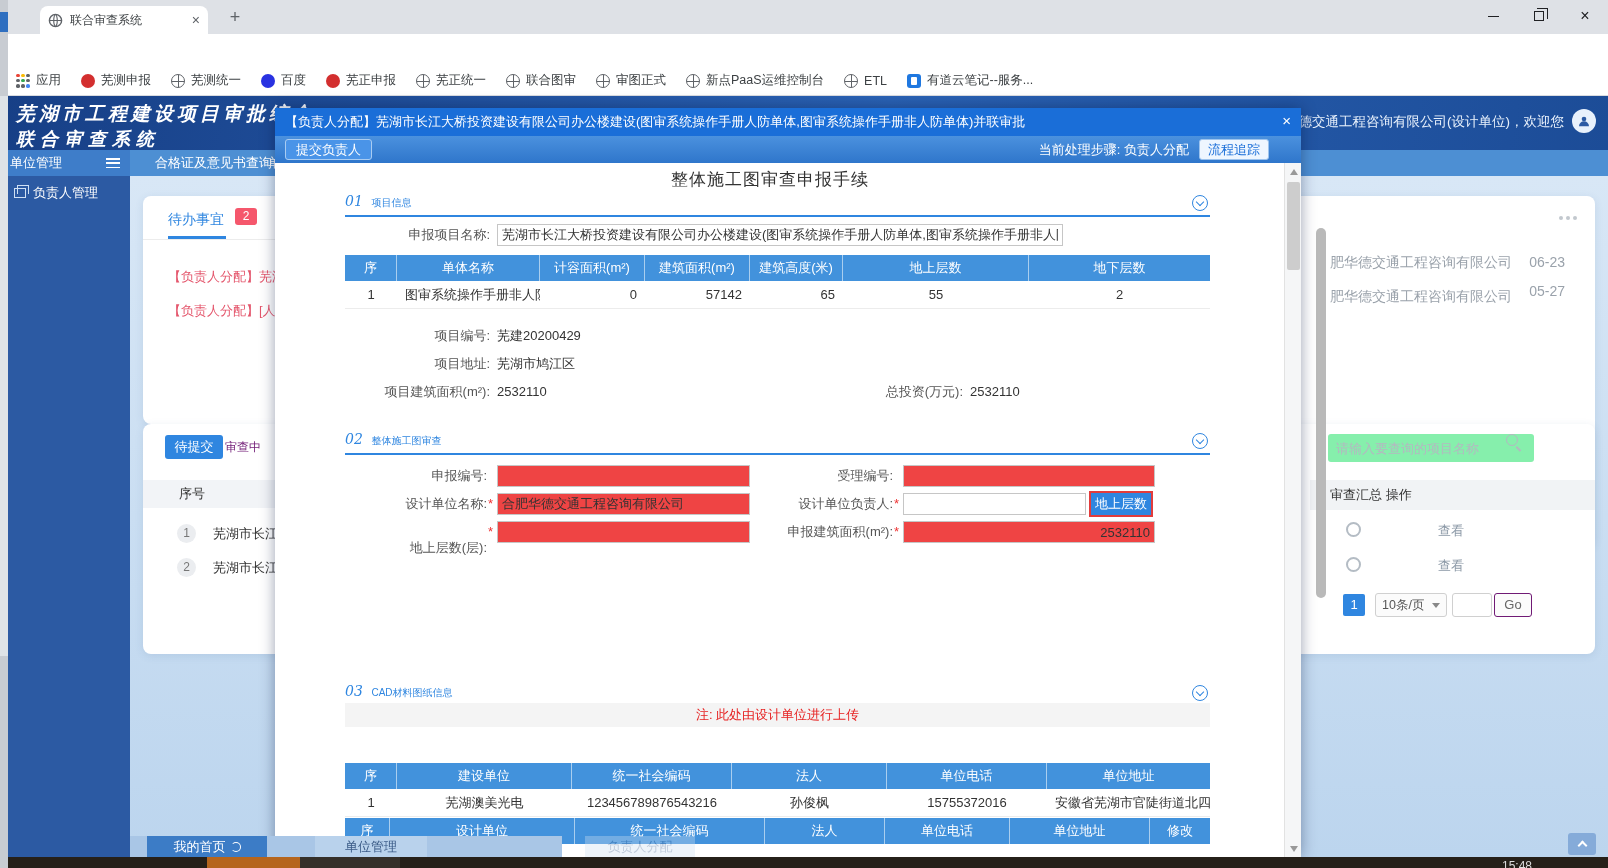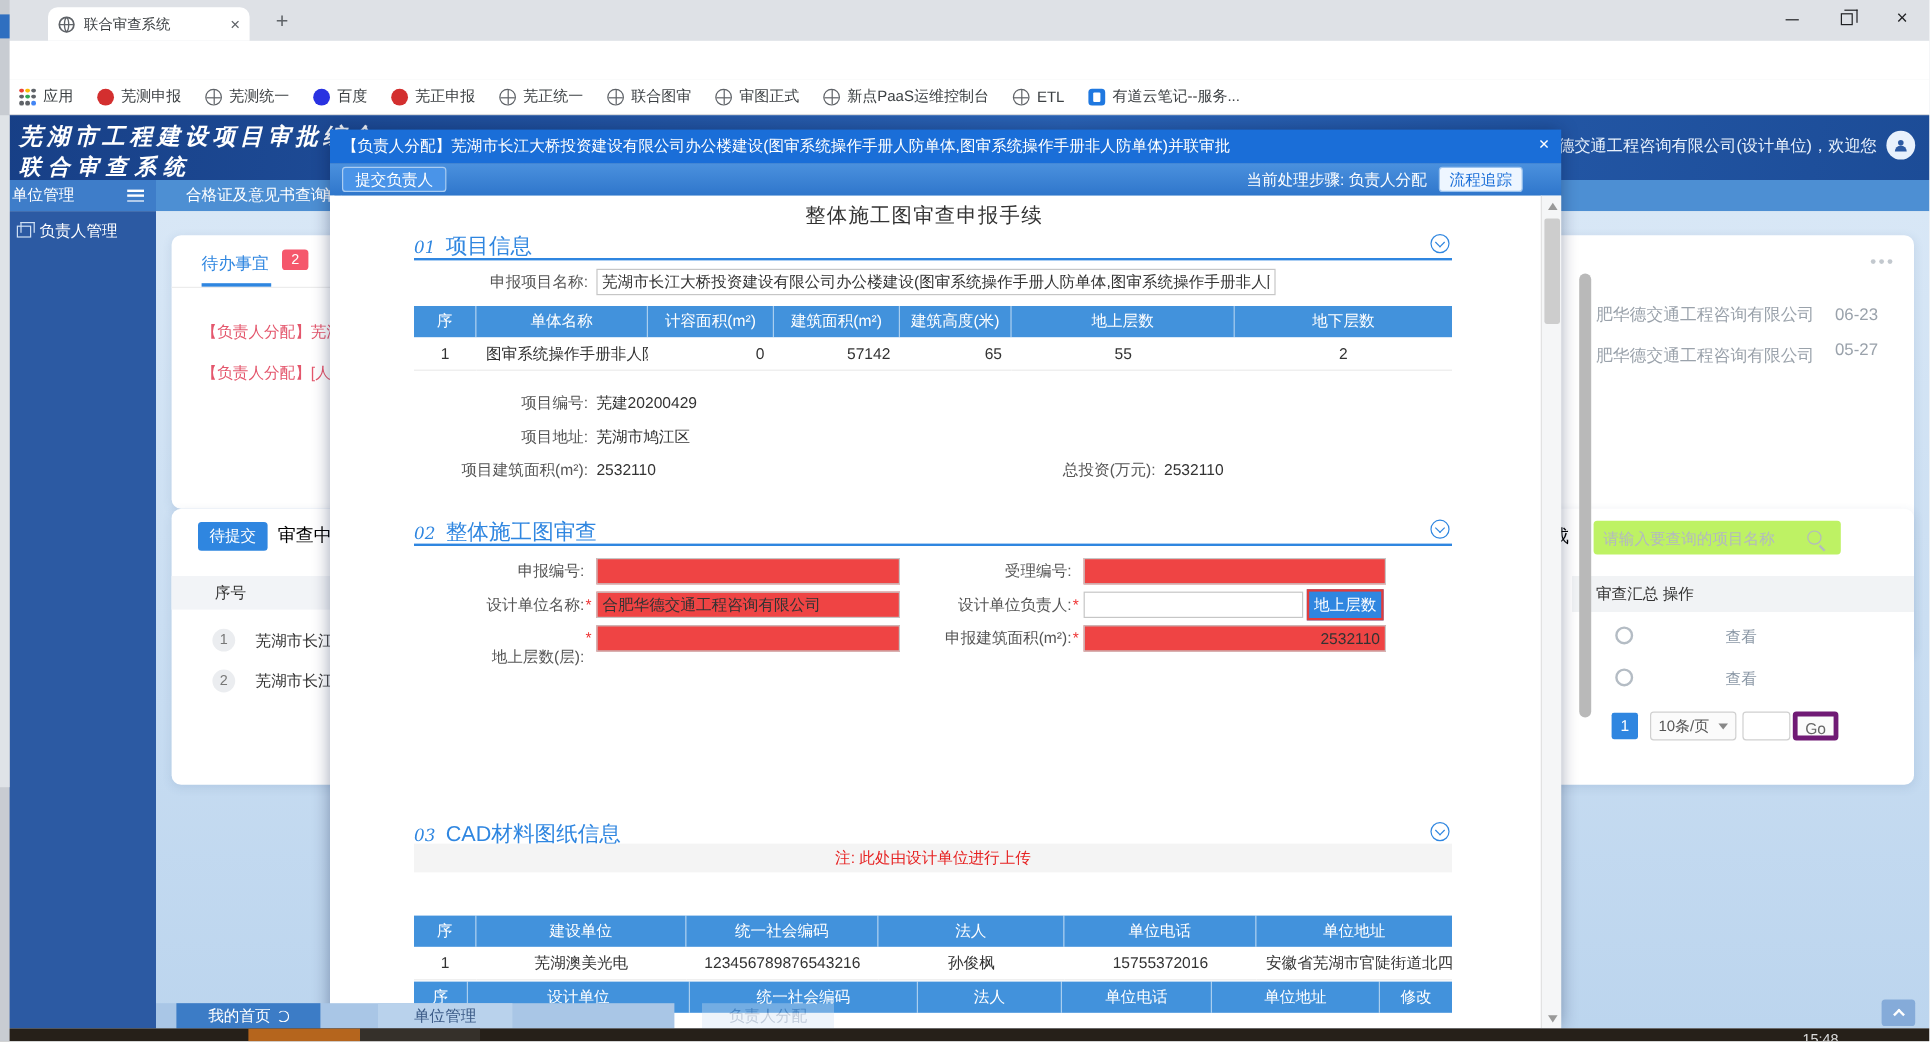--- a/index.html
+++ b/index.html
@@ -55,61 +55,61 @@
 .win-ic{width:12px;height:10px;border:1.2px solid #cfe0f4;position:relative}
 .win-ic:before{content:"";position:absolute;left:2px;top:-4px;width:10px;height:8px;border:1.2px solid #cfe0f4;border-bottom:none}
 .content-bg{position:absolute;left:130px;top:176px;width:1478px;height:681px;background:linear-gradient(180deg,#d8e7f6,#bcd5ee)}
 .card{position:absolute;background:#fff;border-radius:8px;box-shadow:0 2px 8px rgba(60,90,140,.12)}
 .todo-tab{position:absolute;left:25px;top:15px;color:#2f86e0;font-size:14px}
 .badge{position:absolute;left:92px;top:12px;min-width:22px;height:17px;background:#f5576c;color:#fff;border-radius:3px;font-size:12px;text-align:center;line-height:17px;padding:0 4px}
 .todo-under{position:absolute;left:25px;top:40px;width:58px;height:3px;background:#2f86e0}
 .todo-div{position:absolute;left:0;top:43px;width:100%;height:1px;background:#ececec}
 .redlink{position:absolute;left:25px;color:#e4566c;font-size:13px;white-space:nowrap}
 .tabblue{position:absolute;width:58px;height:24px;background:#2f86e0;color:#fff;font-size:13px;text-align:center;line-height:24px;border-radius:3px}
-.tabgray{position:absolute;width:58px;height:24px;color:#000000;font-size:15px;text-align:center;line-height:24px}
+.tabgray{position:absolute;width:58px;height:24px;color:#701a75;font-size:12px;text-align:left;line-height:24px}
 .listhead{position:absolute;left:0;width:100%;height:28px;background:#f2f4f7;color:#333;font-size:13px;line-height:28px}
 .numcirc{position:absolute;width:19px;height:19px;border-radius:50%;background:#ebedf0;color:#777;font-size:12px;text-align:center;line-height:19px}
 .rowname{position:absolute;color:#333;font-size:13px;white-space:nowrap}
 .grayrow{position:absolute;color:#9aa2ab;font-size:14px;white-space:nowrap}
 .dots3{position:absolute;display:flex;gap:3px}
 .dots3 i{width:4px;height:4px;border-radius:50%;background:#c2c8ce}
-.searchbox{position:absolute;height:28px;background:#bef264;border-radius:3px;display:flex;align-items:center;padding:0 8px}
+.searchbox{position:absolute;height:28px;background:#86efac;border-radius:3px;display:flex;padding:0 8px}
 .searchbox input{border:none;background:transparent;outline:none;font-size:13px;color:#555;width:170px;font-family:inherit}
 .searchbox input::placeholder{color:#b3b9c0}
 .mag{width:12px;height:12px;border:1.6px solid #b3b9c0;border-radius:50%;position:relative;flex:none}
 .mag:after{content:"";position:absolute;left:10px;top:11px;width:6px;height:1.6px;background:#b3b9c0;transform:rotate(45deg);transform-origin:0 0}
 .qhead{position:absolute;height:30px;background:#f1f3f5;color:#333;font-size:13px;line-height:30px}
 .radio{position:absolute;width:15px;height:15px;border:2px solid #b4bcc4;border-radius:50%;background:#fff}
 .viewlink{position:absolute;color:#8b98a6;font-size:13px}
 .pg1{position:absolute;width:22px;height:22px;background:#2f86e0;color:#fff;text-align:center;line-height:22px;font-size:13px;border-radius:2px}
 .selbox{position:absolute;width:72px;height:24px;border:1px solid #d0d0d0;border-radius:3px;background:#fbfbfb;color:#555;font-size:12.5px;line-height:22px;padding:0 6px;display:flex;align-items:center}
 .selbox .car{margin-left:auto;width:0;height:0;border-left:4px solid transparent;border-right:4px solid transparent;border-top:5px solid #888}
 .goin{position:absolute;width:40px;height:24px;border:1px solid #d0d0d0;border-radius:3px;background:#fff}
-.gobtn{position:absolute;width:38px;height:24px;border:4px solid #701a75;border-radius:3px;background:#fbfbfb;color:#666;font-size:13px;text-align:center;line-height:22px}
+.gobtn{position:absolute;width:38px;height:24px;border:1px solid #701a75;border-radius:3px;background:#fbfbfb;color:#666;font-size:13px;text-align:center;line-height:22px}
 .bg-scroll{position:absolute;left:1316px;top:228px;width:10px;height:370px;background:#b9b9b9;border-radius:5px}
 
 
 .modal{position:absolute;left:275px;top:108px;width:1026px;height:749px;z-index:50;box-shadow:0 0 14px rgba(0,20,60,.4)}
 .m-title{position:absolute;left:0;top:0;width:100%;height:28px;background:#1a6ed8;color:#fff;font-size:13px;line-height:28px;padding-left:10px;white-space:nowrap;overflow:hidden}
 .m-close{position:absolute;right:10px;top:0;height:28px;line-height:26px;color:#fff;font-size:15px;cursor:pointer}
 .m-toolbar{position:absolute;left:0;top:28px;width:100%;height:27px;background:linear-gradient(180deg,#4b91de,#2f76cb);display:flex;align-items:center;padding:0 10px}
 .btn-submit{height:21px;background:#4a94e8;border:1px solid #a9ccf2;border-radius:3px;color:#fff;font-size:13px;padding:0 10px;line-height:19px}
 .step{margin-left:auto;color:#fff;font-size:13px;margin-right:10px}
 .btn-trace{height:21px;background:#eef6ff;border:1px solid #9cc3ee;border-radius:3px;color:#1a6ed8;font-size:13px;padding:0 8px;line-height:19px;margin-right:22px}
 .m-body{position:absolute;left:0;top:55px;width:100%;height:694px;background:#fff;overflow:hidden}
 .m-scrollbar{position:absolute;right:0;top:0;width:17px;height:100%;background:#f5f6f7;border-left:1px solid #e2e2e2}
 .sb-up,.sb-dn{position:absolute;left:0;width:17px;height:17px;display:flex;align-items:center;justify-content:center}
 .sb-up{top:0}.sb-dn{bottom:0}
 .tri-up{width:0;height:0;border-left:4px solid transparent;border-right:4px solid transparent;border-bottom:6px solid #999}
 .tri-dn{width:0;height:0;border-left:4px solid transparent;border-right:4px solid transparent;border-top:6px solid #999}
 .sb-thumb{position:absolute;left:2px;top:19px;width:13px;height:88px;background:#cdcdcd;border-radius:2px}
 .form-title{position:absolute;left:0;top:5px;width:990px;text-align:center;font-size:17px;color:#333;letter-spacing:1px}
 .sec-h{position:absolute;left:70px;width:865px;height:24px;border-bottom:2px solid #2f86e0}
 .sec-no{font-family:"DejaVu Serif",serif;font-style:italic;color:#2f86e0;font-size:14px}
-.sec-nm{color:#2f86e0;font-size:18px;margin-left:5px}
+.sec-nm{color:#2f86e0;font-size:10px;margin-left:5px}
 .chev{position:absolute;right:2px;top:2px;width:16px;height:16px;border:1px solid #2f86e0;border-radius:50%;display:flex;align-items:center;justify-content:center}
 .chev i{width:6px;height:6px;border-right:1.5px solid #2f86e0;border-bottom:1.5px solid #2f86e0;transform:rotate(45deg);margin-top:-3px}
 .flabel{position:absolute;text-align:right;color:#555;font-size:13px;line-height:22px;white-space:nowrap}
 .fval{position:absolute;color:#333;font-size:13px;line-height:22px;white-space:nowrap}
 .fin{position:absolute;height:22px;border:1px solid #c6c6c6;background:#fff;font-size:13px;color:#333;padding:0 4px;font-family:inherit}
 .fin.dis{background:#ef4444}
 .fin.ar{text-align:right}
 .star{position:absolute;color:#e33;font-size:13px;line-height:22px}
 .sel-btn{position:absolute;width:64px;height:26px;background:#2f86e0;border:2px solid #e23c3c;color:#fff;font-size:13px;text-align:center;line-height:22px}
 .note-row{position:absolute;left:70px;width:865px;height:24px;background:#f4f4f4;color:#e62222;font-size:13px;text-align:center;line-height:24px}

